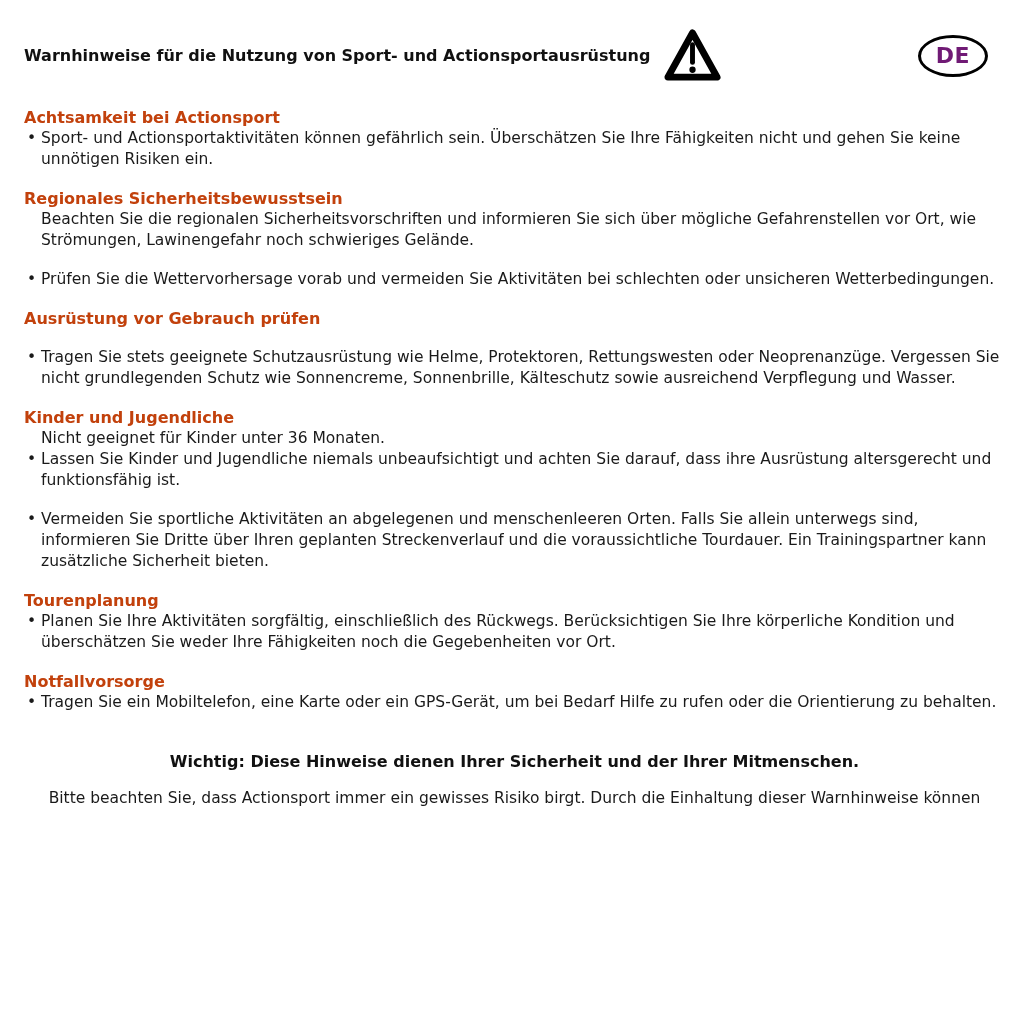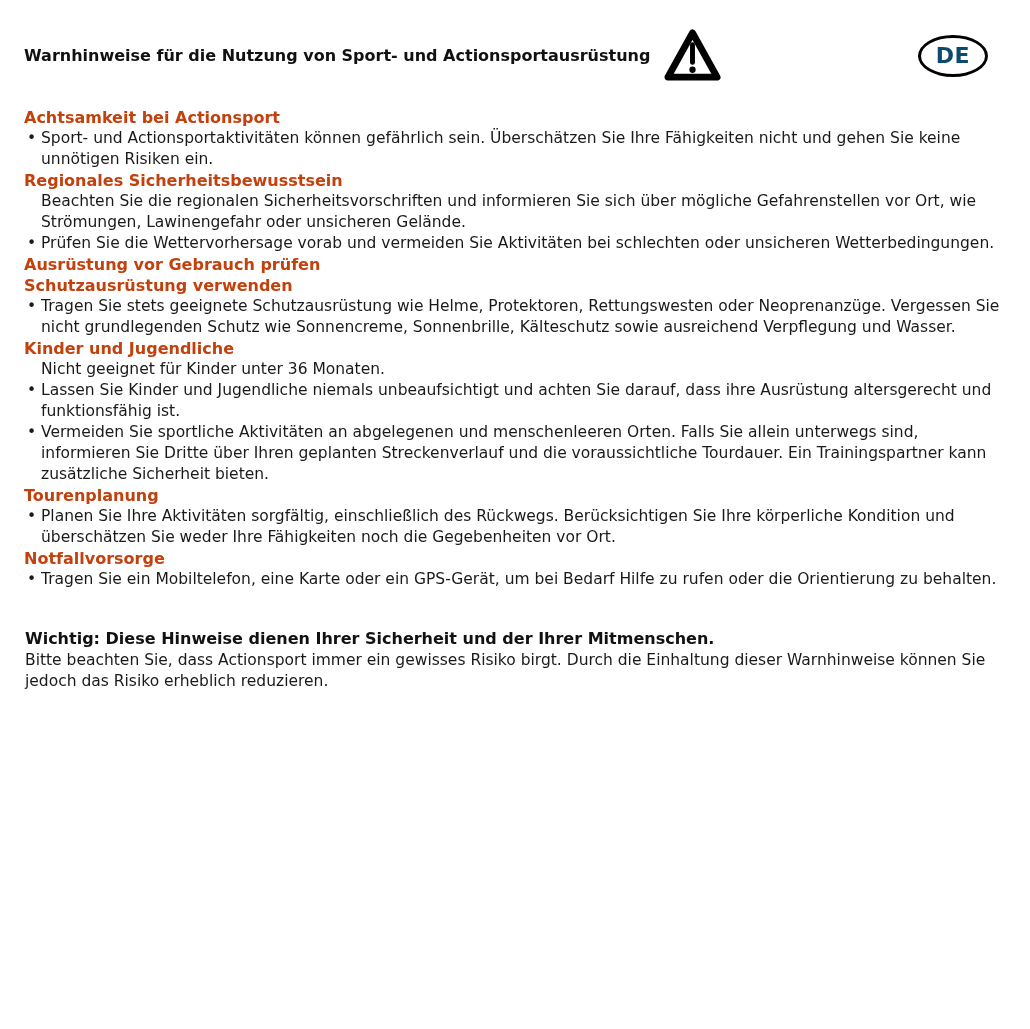--- a/index.html
+++ b/index.html
@@ -46,25 +46,25 @@
     width: 70px;
     height: 42px;
     border: 3.5px solid #000000;
     border-radius: 50%;
     display: flex;
     align-items: center;
     justify-content: center;
     font-weight: bold;
     font-size: 22px;
     letter-spacing: 0.5px;
-    color: #0c4a6e;
+    color: #701a75;
   }
   
   .section { margin: 0; }
-  .section + .section { }
+  .section + .section { margin-top: 18px; }
   .section-heading {
     font-size: 16px;
     line-height: 21px;
     font-weight: bold;
     margin: 0;
     color: #c2410c;
   }
   .item {
     position: relative;
     padding-left: 17px;
@@ -72,21 +72,21 @@
   }
   .item .bullet {
     position: absolute;
     left: 3px;
     top: 0;
     width: 12px;
     text-align: left;
   }
   
   .doc-footer { margin-top: 38px; }
-  .doc-footer p { margin: 1px; }
+  .doc-footer p { margin: 16px; text-align: center; }
   .footer-bold {
     font-weight: bold;
     font-size: 16px;
     color: #111111;
   }
 </style>
 </head>
 <body>
 
 <div class="page">
@@ -114,40 +114,39 @@
     <span class="item-text">Sport- und Actionsportaktivitäten können gefährlich sein. Überschätzen Sie Ihre Fähigkeiten nicht und gehen Sie keine unnötigen Risiken ein.</span>
   </div>
 </div>
   </section>
 
   <section class="section">
     <h2 class="section-heading">Regionales Sicherheitsbewusstsein</h2>
     <div class="items">
   <div class="item">
     <span class="bullet"></span>
-    <span class="item-text">Beachten Sie die regionalen Sicherheitsvorschriften und informieren Sie sich über mögliche Gefahrenstellen vor Ort, wie Strömungen, Lawinengefahr oder unsicheren Gelände.</span>
+    <span class="item-text">Beachten Sie die regionalen Sicherheitsvorschriften und informieren Sie sich über mögliche Gefahrenstellen vor Ort, wie Strömungen, Lawinengefahr noch schwieriges Gelände.</span>
   </div>
 </div>
   </section>
 
   <section class="section">
     <div class="items">
   <div class="item">
     <span class="bullet">•</span>
     <span class="item-text">Prüfen Sie die Wettervorhersage vorab und vermeiden Sie Aktivitäten bei schlechten oder unsicheren Wetterbedingungen.</span>
   </div>
 </div>
   </section>
 
   <section class="section">
     <h2 class="section-heading">Ausrüstung vor Gebrauch prüfen</h2>
   </section>
 
   <section class="section">
-    <h2 class="section-heading">Schutzausrüstung verwenden</h2>
     <div class="items">
   <div class="item">
     <span class="bullet">•</span>
     <span class="item-text">Tragen Sie stets geeignete Schutzausrüstung wie Helme, Protektoren, Rettungswesten oder Neoprenanzüge. Vergessen Sie nicht grundlegenden Schutz wie Sonnencreme, Sonnenbrille, Kälteschutz sowie ausreichend Verpflegung und Wasser.</span>
   </div>
 </div>
   </section>
 
   <section class="section">
     <h2 class="section-heading">Kinder und Jugendliche</h2>

